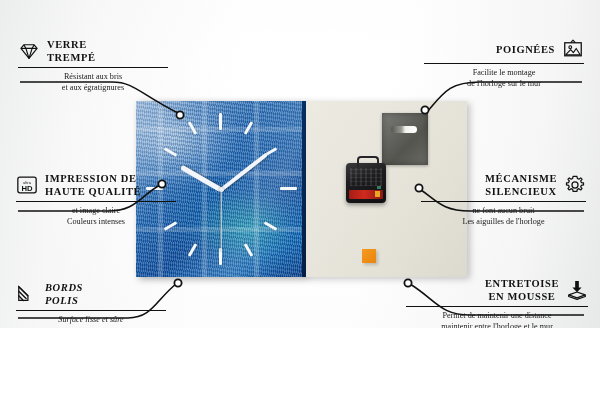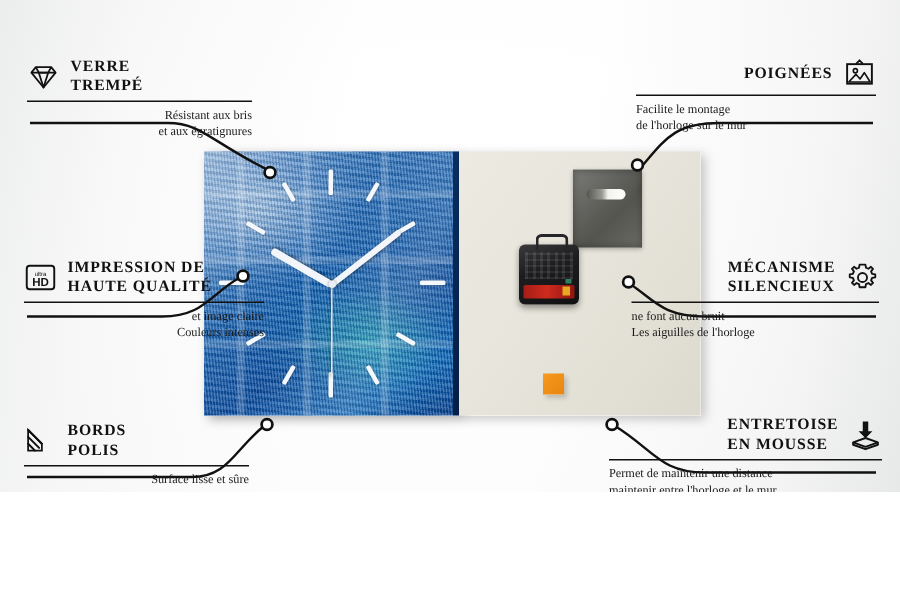--- a/index.html
+++ b/index.html
@@ -71,27 +71,27 @@
 
   
   .lines{position:absolute;inset:0;z-index:4;pointer-events:none;}
   .callout{position:absolute;z-index:5;}
   .head{display:flex;align-items:center;gap:7px;}
   .head.r{justify-content:flex-end;}
   .ttl{font-weight:bold;font-size:10.5px;letter-spacing:.6px;color:#111;line-height:13px;text-transform:uppercase;}
   .ttl .l2{display:block;}
   .rule{height:1.4px;background:#111;margin:3px 0 4px;}
   .sub{font-size:8.2px;color:#1a1a1a;line-height:10.5px;}
-  .c-left .sub{text-align:right;}
-  .c-right .ttl,.c-right .sub{text-align:left;}
+  .c-left .sub{text-align:center;}
+  .c-right .ttl,.c-right .sub{text-align:center;}
   .ic{width:22px;height:22px;flex:0 0 22px;display:block;}
 
   .c1{left:18px;top:38px;width:150px;}
   .c2{left:16px;top:172px;width:160px;}
-  .c3{left:16px;top:281px;width:150px;}
+  .c3{left:16px;top:281px;width:150px;font-style:italic;}
   .c4{right:16px;top:38px;width:160px;}
   .c5{right:14px;top:172px;width:165px;}
   .c6{right:12px;top:277px;width:182px;}
 </style>
 </head>
 <body>
 
 <div class="stage">
 
   <div class="product">

